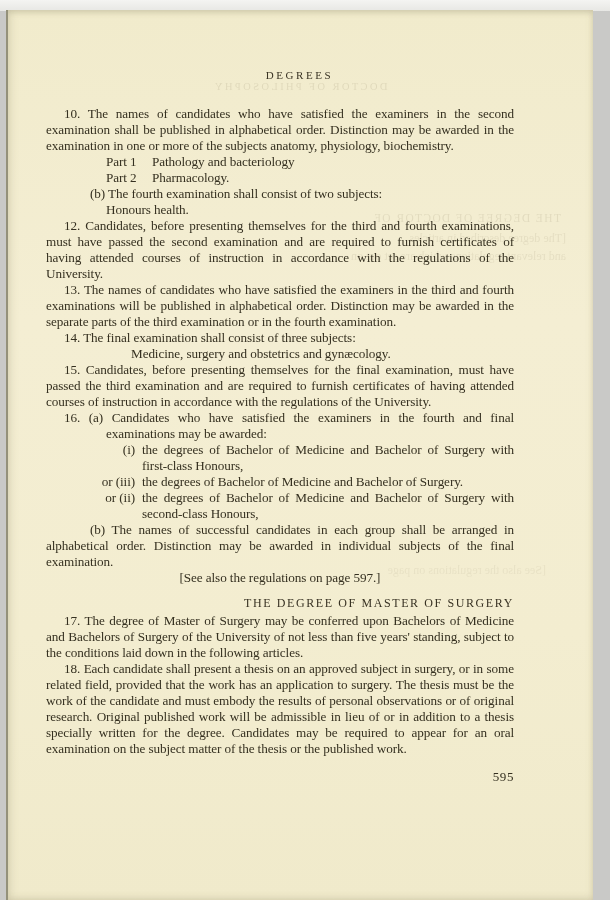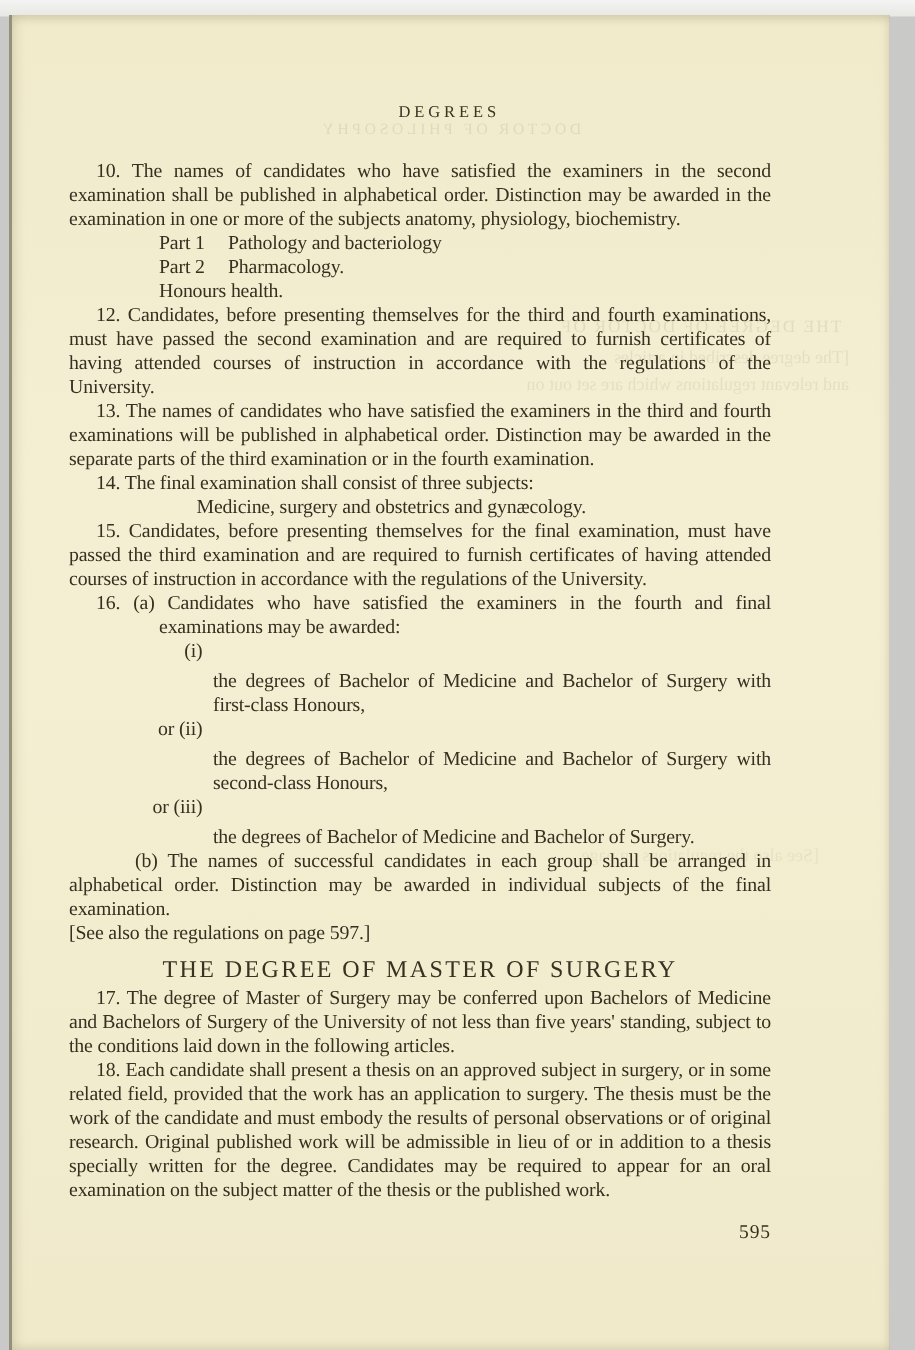--- a/index.html
+++ b/index.html
@@ -61,26 +61,26 @@
     text-align: justify;
   }
   .award-item { display: flex; }
   .award-label {
     flex: none;
     width: 96px;
     text-align: right;
     padding-right: 7px;
     box-sizing: border-box;
   }
-  .award-text { flex: 1; text-align: justify; margin-top: 20px; }
+  .award-text { flex: 1; text-align: justify; }
   .indent-b { text-align: justify; text-indent: 44px; }
-  .see-also { text-align: left; }
+  .see-also { text-align: center; }
   .section-heading {
-    text-align: center;
-    font-size: 16px;
+    text-align: right;
+    font-size: 12px;
     letter-spacing: 1.6px;
     margin: 9px 0 2px 0;
     color: #383223;
   }
   .page-number {
     margin-top: 12px;
     text-align: right;
     font-size: 13px;
     letter-spacing: 0.6px;
   }
@@ -120,44 +120,45 @@
     <div class="para">10. The names of candidates who have satisfied the examiners in the second examination shall be published in alphabetical order.  Distinction may be awarded in the examination in one or more of the subjects anatomy, physiology, biochemistry.</div>
 
 
     <div class="sub-item">
       <span class="part-label">Part 1</span><span>Pathology and bacteriology</span>
     </div>
     <div class="sub-item">
       <span class="part-label">Part 2</span><span>Pharmacology.</span>
     </div>
 
+    <div class="sub-b">(b) The fourth examination shall consist of two subjects:</div>
     <div class="sub-item">Honours health.</div>
 
     <div class="para">12. Candidates, before presenting themselves for the third and fourth examinations, must have passed the second examination and are required to furnish certificates of having attended courses of instruction in accordance with the regulations of the University.</div>
 
     <div class="para">13. The names of candidates who have satisfied the examiners in the third and fourth examinations will be published in alphabetical order.  Distinction may be awarded in the separate parts of the third examination or in the fourth examination.</div>
 
     <div class="para">14. The final examination shall consist of three subjects:</div>
     <div class="med-line">Medicine, surgery and obstetrics and gynæcology.</div>
 
     <div class="para">15. Candidates, before presenting themselves for the final examination, must have passed the third examination and are required to furnish certificates of having attended courses of instruction in accordance with the regulations of the University.</div>
 
     <div class="hang">16. (a) Candidates who have satisfied the examiners in the fourth and final examinations may be awarded:</div>
 
     <div class="award-item">
       <span class="award-label">(i)</span>
       <span class="award-text">the degrees of Bachelor of Medicine and Bachelor of Surgery with first-class Honours,</span>
     </div>
     <div class="award-item">
+      <span class="award-label">or (iii)</span>
+      <span class="award-text">the degrees of Bachelor of Medicine and Bachelor of Surgery.</span>
+    </div>
+    <div class="award-item">
       <span class="award-label">or (ii)</span>
       <span class="award-text">the degrees of Bachelor of Medicine and Bachelor of Surgery with second-class Honours,</span>
-    </div>
-    <div class="award-item">
-      <span class="award-label">or (iii)</span>
-      <span class="award-text">the degrees of Bachelor of Medicine and Bachelor of Surgery.</span>
     </div>
 
     <div class="indent-b">(b) The names of successful candidates in each group shall be arranged in alphabetical order.  Distinction may be awarded in individual subjects of the final examination.</div>
 
     <div class="see-also">[See also the regulations on page 597.]</div>
 
     <div class="section-heading">THE DEGREE OF MASTER OF SURGERY</div>
 
     <div class="para">17. The degree of Master of Surgery may be conferred upon Bachelors of Medicine and Bachelors of Surgery of the University of not less than five years' standing, subject to the conditions laid down in the following articles.</div>
 

